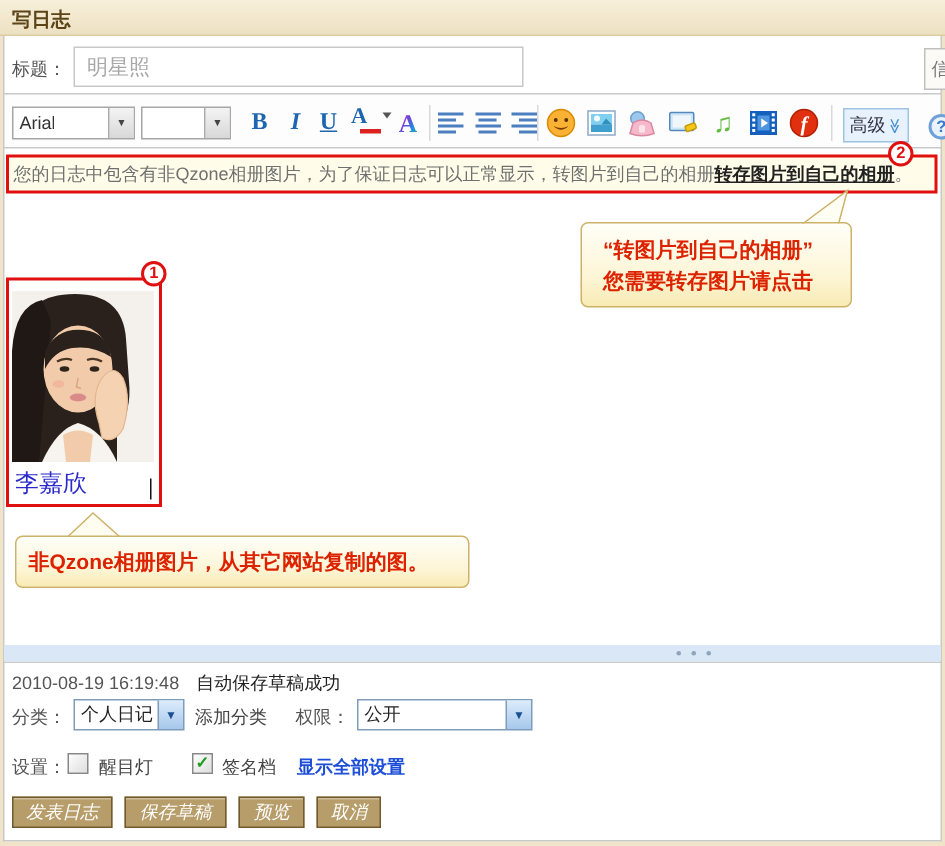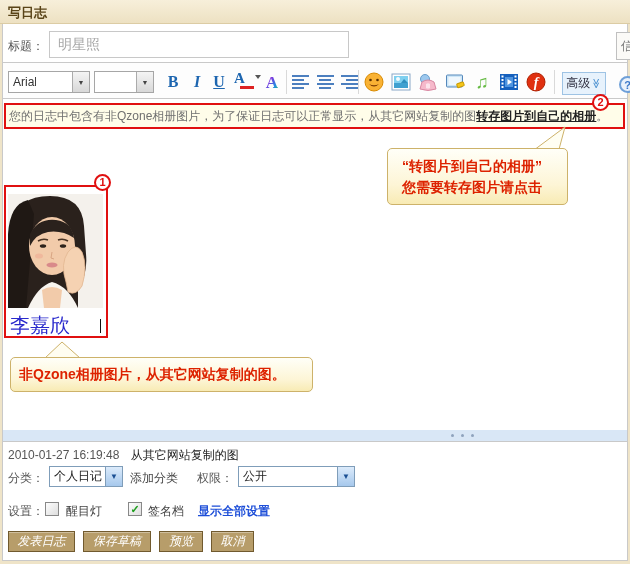--- a/index.html
+++ b/index.html
@@ -76,21 +76,21 @@
 
   
   .notice { left:4px; top:103px; width:621px; height:26px;
     border:2px solid #E01010; background:#FFFDE9;
     line-height:22px; padding:0 3px; white-space:nowrap; overflow:hidden; color:#707070; }
   .notice .link { font-weight:bold; color:#222; text-decoration:underline; }
 
   
   .img-rect { left:4px; top:185px; width:104px; height:153px;
     border:2px solid #E01010; background:#FFF; }
-  .img-caption { position:absolute; left:4px; top:125px; font-size:20px; color:#2929CC; }
+  .img-caption { position:absolute; left:4px; top:125px; font-size:16px; color:#2929CC; }
   .text-cursor { position:absolute; left:94px; top:132px; width:1px; height:14px; background:#111; }
 
   
   .badge { width:17px; height:17px; border-radius:50%; border:2px solid #E01010;
     background:#FFF; color:#E01010; font-weight:bold; font-size:11px;
     text-align:center; line-height:13px; }
   .badge-1 { left:94px; top:174px; }
   .badge-2 { left:592px; top:94px; }
 
   
@@ -260,21 +260,21 @@
 <div class="abs sep" style="left:554px"></div>
 
 <div class="abs adv-btn">
   <span>高级</span>
   <span class="adv-chevron">≫</span>
 </div>
 <div class="abs help-icon">?</div>
 
 <div class="abs editor-box"></div>
 
-<div class="abs notice"><span>您的日志中包含有非Qzone相册图片，为了保证日志可以正常显示，从其它网站复制的图</span><span class="link">转存图片到自己的相册</span><span>。</span></div>
+<div class="abs notice"><span>您的日志中包含有非Qzone相册图片，为了保证日志可以正常显示，转图片到自己的相册</span><span class="link">转存图片到自己的相册</span><span>。</span></div>
 
 <svg class="abs tail" style="left:520px; top:124px" width="70" height="30">
   <polygon points="10,29 45,3 38,29" fill="#FFFEF2" stroke="#CDB26A"></polygon>
 </svg>
 <div class="abs callout callout-top">
   <div>“转图片到自己的相册”</div>
   <div>您需要转存图片请点击</div>
 </div>
 
 <div class="abs img-rect">
@@ -306,22 +306,22 @@
 </svg>
 <div class="abs callout callout-bottom">非Qzone相册图片，从其它网站复制的图。</div>
 
 <div class="abs resize-strip">
   <span class="dot" style="left:448px"></span>
   <span class="dot" style="left:458px"></span>
   <span class="dot" style="left:468px"></span>
 </div>
 
 <div class="abs status-row">
-  <span class="status-time">2010-01-27 16:19:48</span>
-  <span class="status-msg">从其它网站复制的图</span>
+  <span class="status-time">2010-08-19 16:19:48</span>
+  <span class="status-msg">自动保存草稿成功</span>
 </div>
 
 <div class="abs cat-label">分类：</div>
 <div class="abs select-blue cat-select">
   <span class="val">个人日记</span>
   <span class="arrow-btn">▼</span>
 </div>
 <div class="abs add-cat">添加分类</div>
 <div class="abs perm-label">权限：</div>
 <div class="abs select-blue perm-select">

